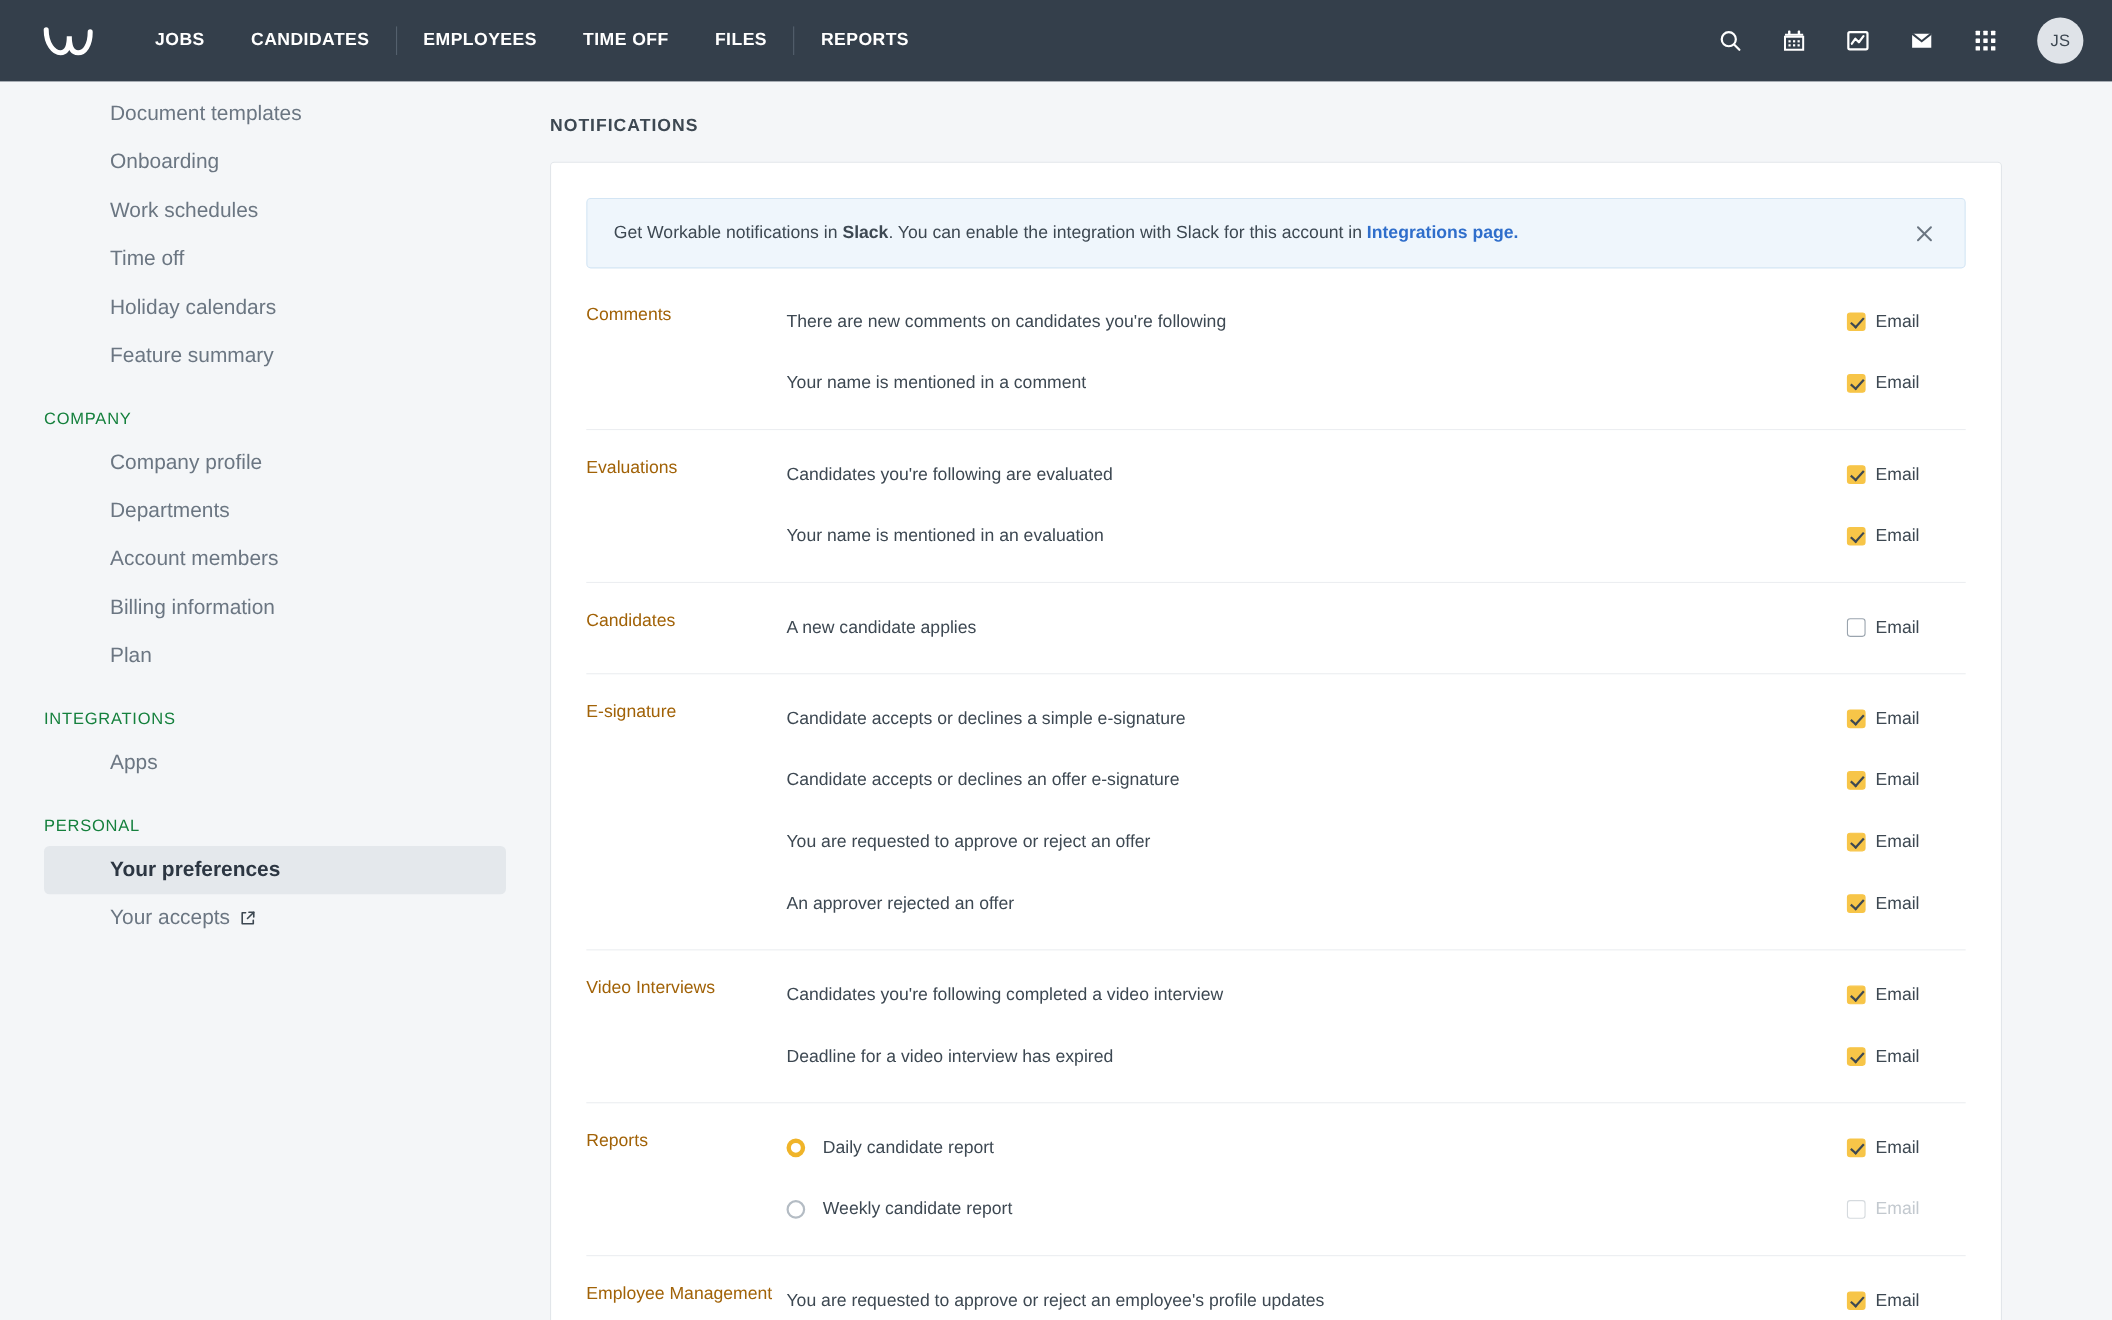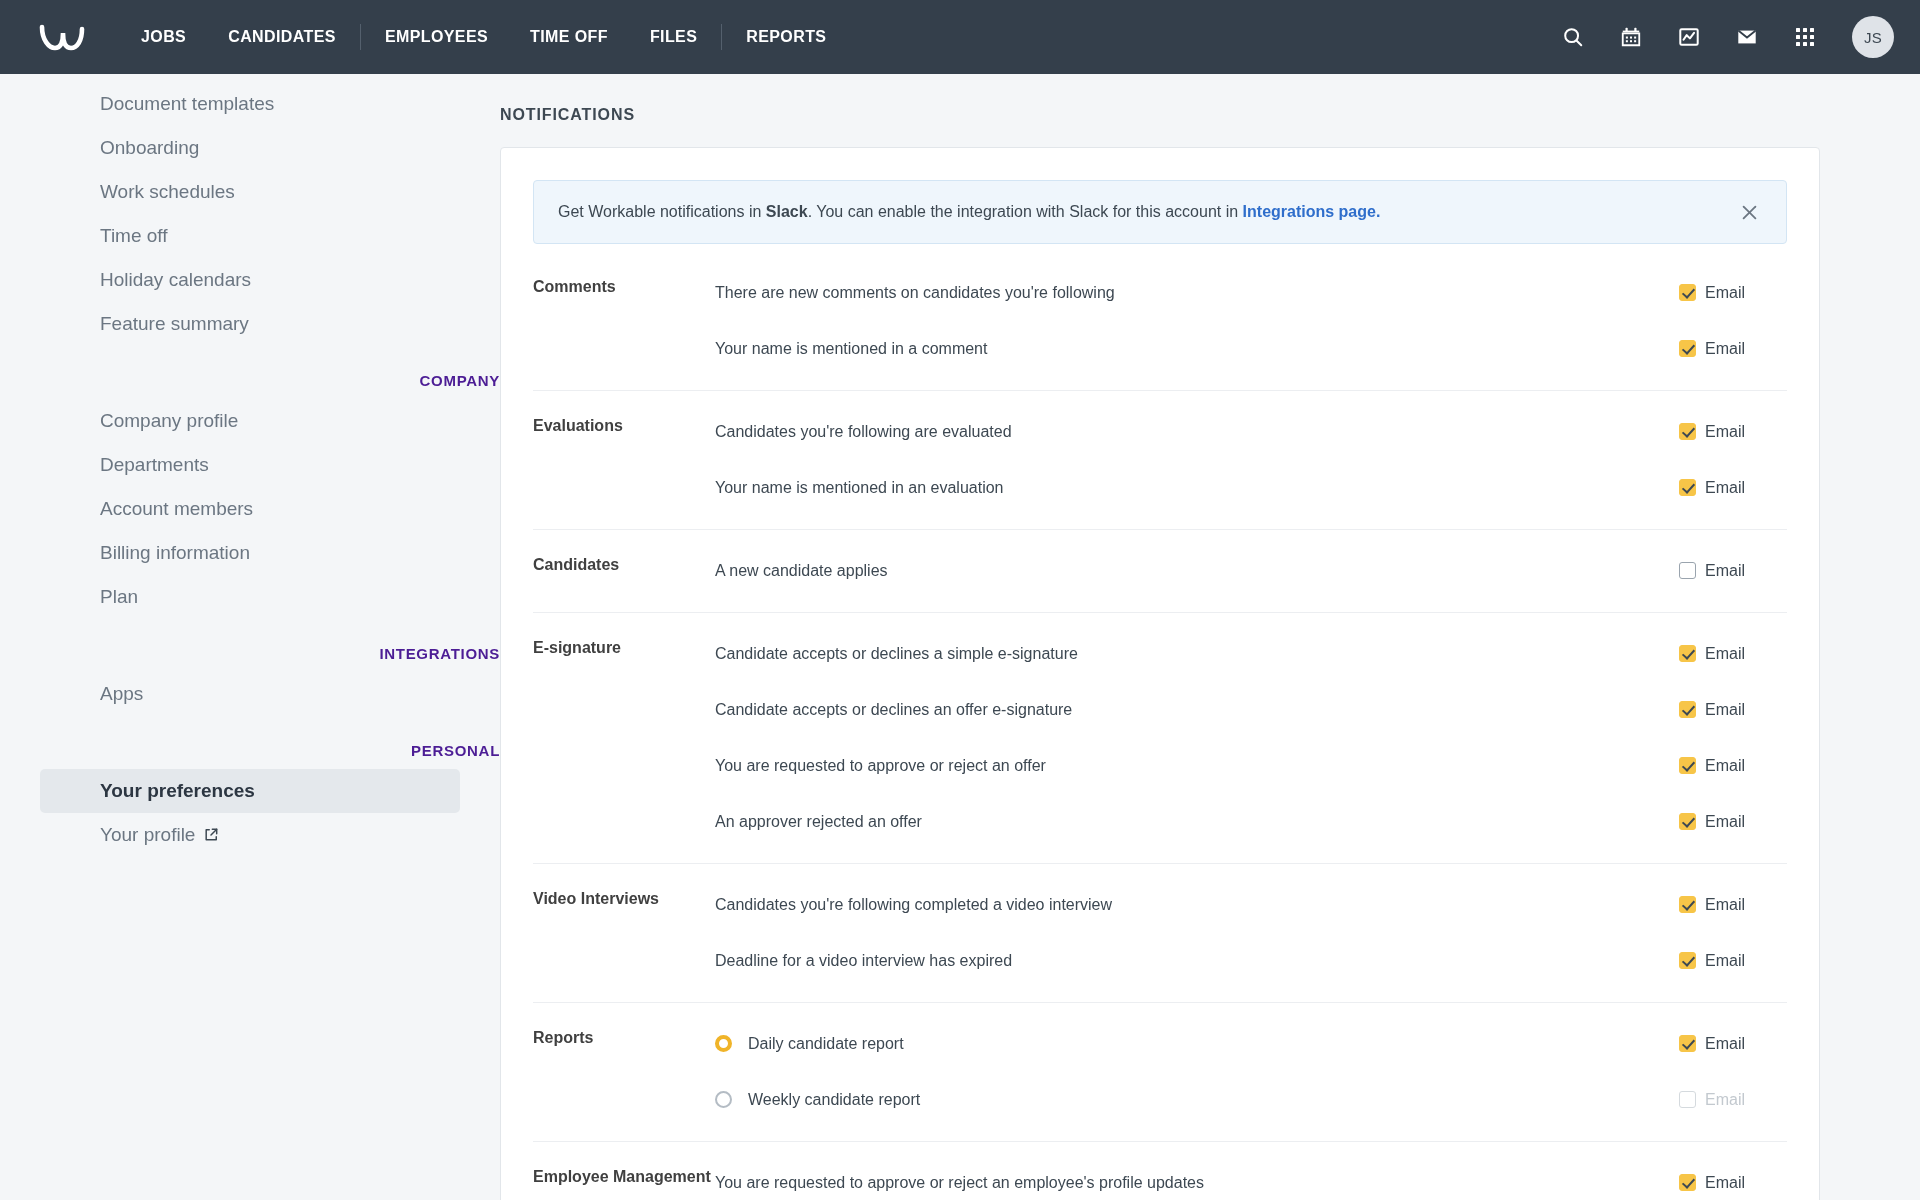--- a/index.html
+++ b/index.html
@@ -95,26 +95,25 @@
     display: flex;
     align-items: center;
   }
   .side-item.active {
     background: #e4e8ec;
     color: #2c3642;
     font-weight: bold;
   }
   .side-head {
     font-size: 15px;
-    font-weight: bold;
-    color: #4c1d95;
+    font-weight: normal;
+    color: #15803d;
     letter-spacing: 0.7px;
     padding: 26px 0 10px 40px;
     white-space: nowrap;
-    text-align: right;
   }
   .ext-icon {
     margin-left: 9px;
     display: inline-flex;
     align-items: center;
   }
 
   
   .main {
     flex: 1;
@@ -169,22 +168,22 @@
   
   .group {
     display: flex;
     border-top: 1px solid #eceef1;
     padding: 22px 0 22px 0;
   }
   .group:first-of-type { border-top: none; padding-top: 8px; }
   .group-label {
     flex: 0 0 182px;
     font-size: 16px;
-    font-weight: bold;
-    color: #404040;
+    font-weight: normal;
+    color: #a16207;
     line-height: 1.32;
     padding-top: 2px;
   }
   .group-rows { flex: 1; }
   .nrow {
     display: flex;
     align-items: center;
     min-height: 37px;
     margin-bottom: 1px;
   }
@@ -339,21 +338,21 @@
     <div class="side-item">Account members</div>
     <div class="side-item">Billing information</div>
     <div class="side-item">Plan</div>
 
     <div class="side-head">INTEGRATIONS</div>
     <div class="side-item">Apps</div>
 
     <div class="side-head">PERSONAL</div>
     <div class="side-item active">Your preferences</div>
     <div class="side-item">
-      <span>Your profile</span>
+      <span>Your accepts</span>
       <span class="ext-icon">
         <svg width="14" height="14" viewBox="0 0 16 16" fill="none" stroke="#3d4852" stroke-width="1.7" stroke-linecap="round" stroke-linejoin="round">
           <path d="M6 2H2.5v11.5H14V10"></path>
             <path d="M9.5 1.5H14.5V6.5"></path>
             <path d="M14.5 1.5L8 8"></path>
         </svg>
       </span>
     </div>
   </div>
 

